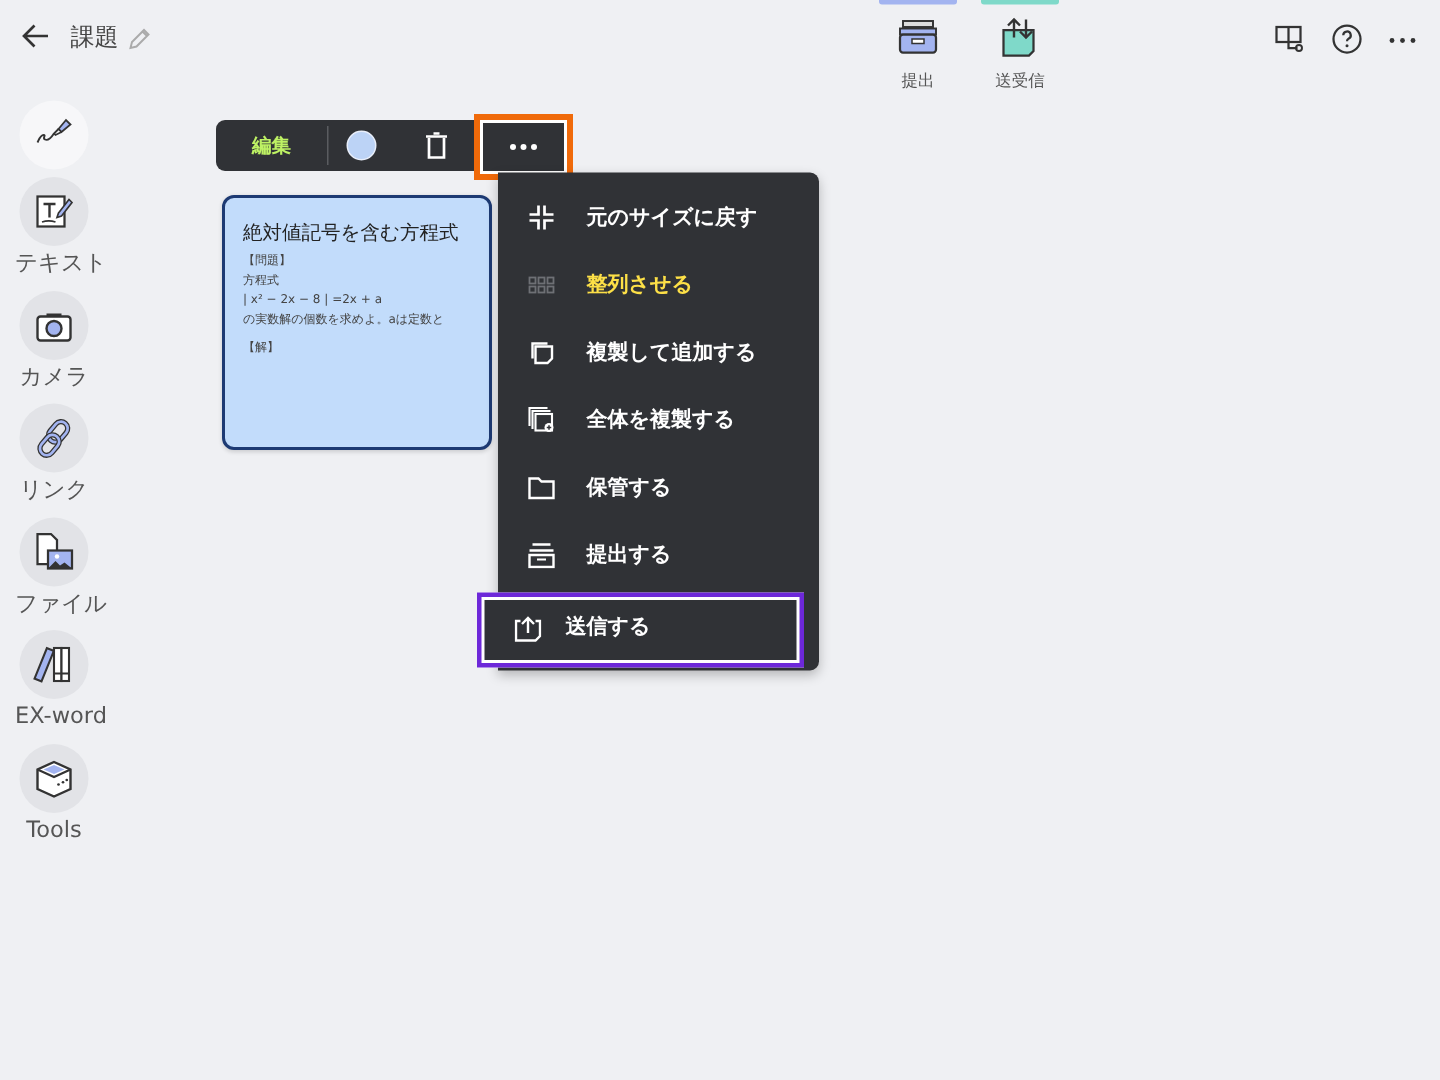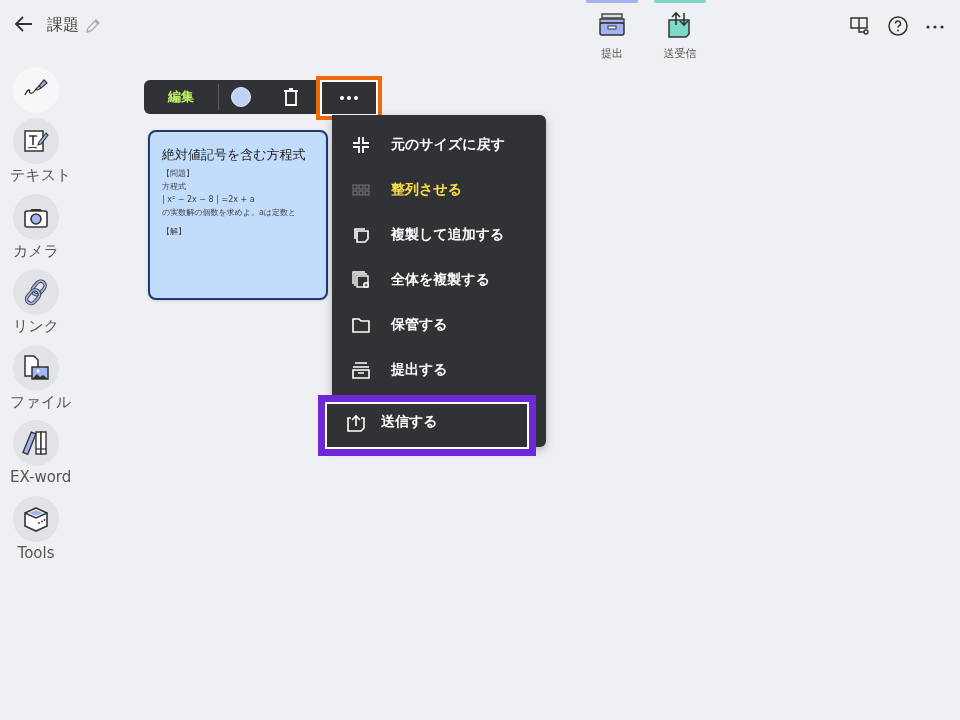--- a/index.html
+++ b/index.html
@@ -58,21 +58,21 @@
     .menu {
       position: absolute; left: 319px; top: 115px; width: 214px; height: 332px;
       background: #303236; border-radius: 0 6px 6px 0;
       box-shadow: 0 3px 8px rgba(0,0,0,0.25);
       margin-left: 13px;
     }
     .menu-item { position: absolute; left: 0; width: 214px; height: 45px; display: flex; align-items: center; cursor: pointer; }
     .menu-item .mi-ico { position: absolute; left: 20px; top: 13px; width: 18px; height: 18px; }
     .menu-item .mi-lbl { position: absolute; left: 59px; top: 13px; font-size: 14px; font-weight: bold; color: #fff; white-space: nowrap; }
     .menu-item.disabled .mi-lbl { color: #fde047; }
-    .send-frame { position: absolute; left: 318px; top: 395px; width: 218px; height: 61px; border: 7px solid #6d28d9; padding: 2px; background: #fff; }
+    .send-frame { position: absolute; left: 318px; top: 395px; width: 218px; height: 50px; border: 3px solid #6d28d9; padding: 2px; background: #fff; }
     .send-inner { position: relative; width: 100%; height: 100%; background: #303236; cursor: pointer; }
     .send-inner .mi-ico { position: absolute; left: 20px; top: 10px; width: 18px; height: 18px; }
     .send-inner .mi-lbl { position: absolute; left: 54px; top: 9px; font-size: 14px; font-weight: bold; color: #fff; }
   </style>
 </head>
 <body>
 
 <div class="back-btn">
   <svg viewBox="0 0 24 24" width="24" height="24">
       <path d="M20 12H5M11 5l-7 7 7 7" fill="none" stroke="#333" stroke-width="1.8"></path>

